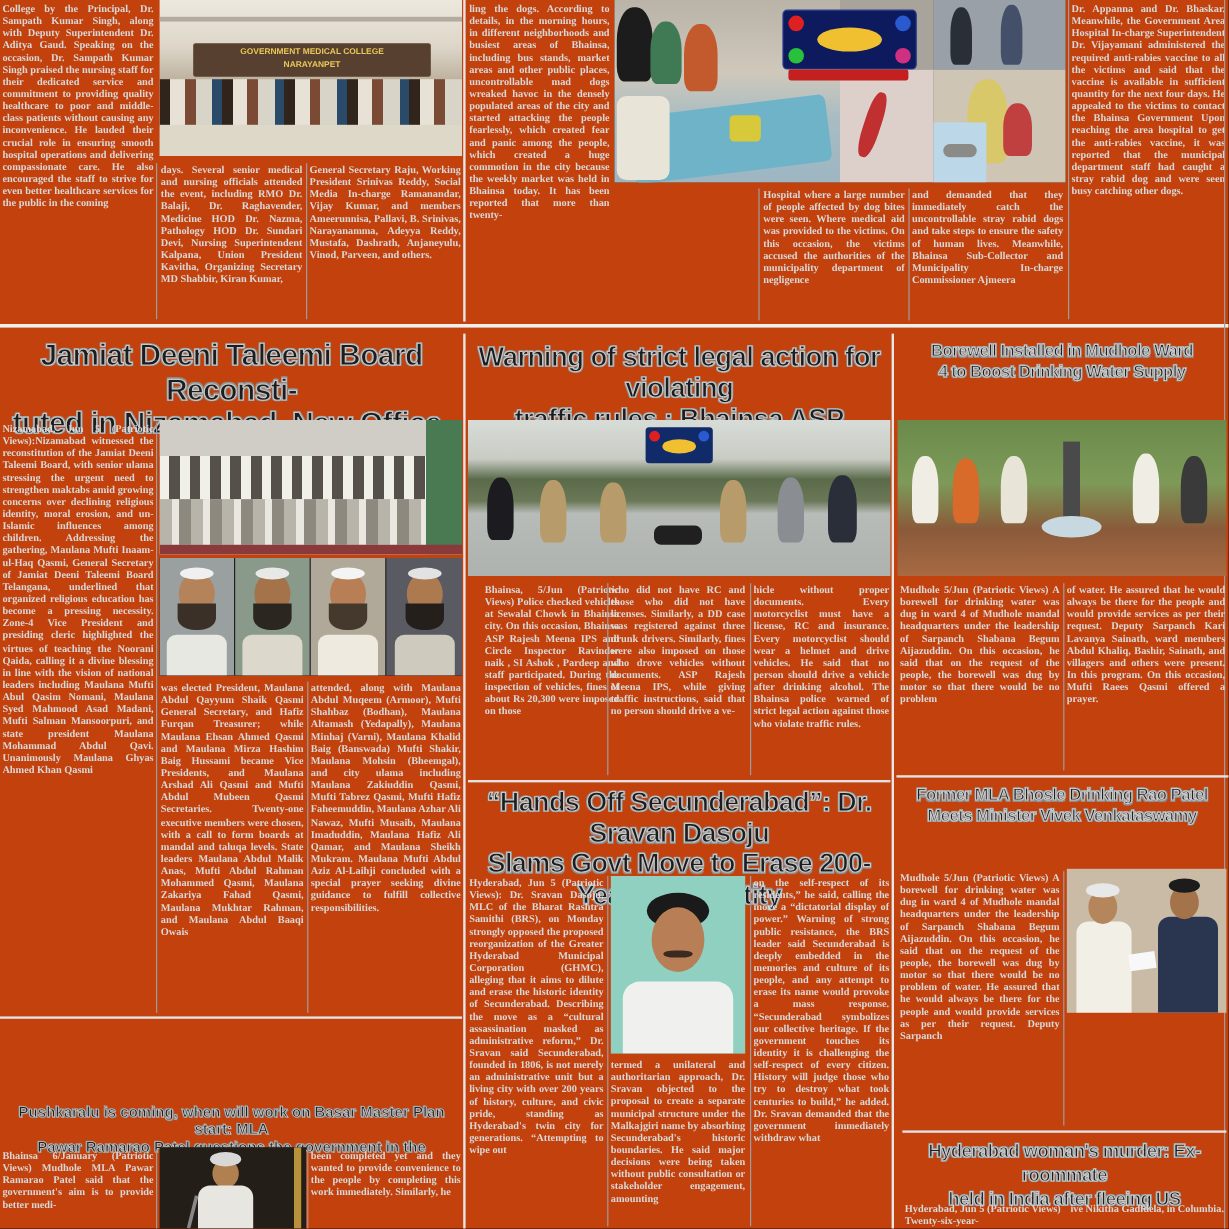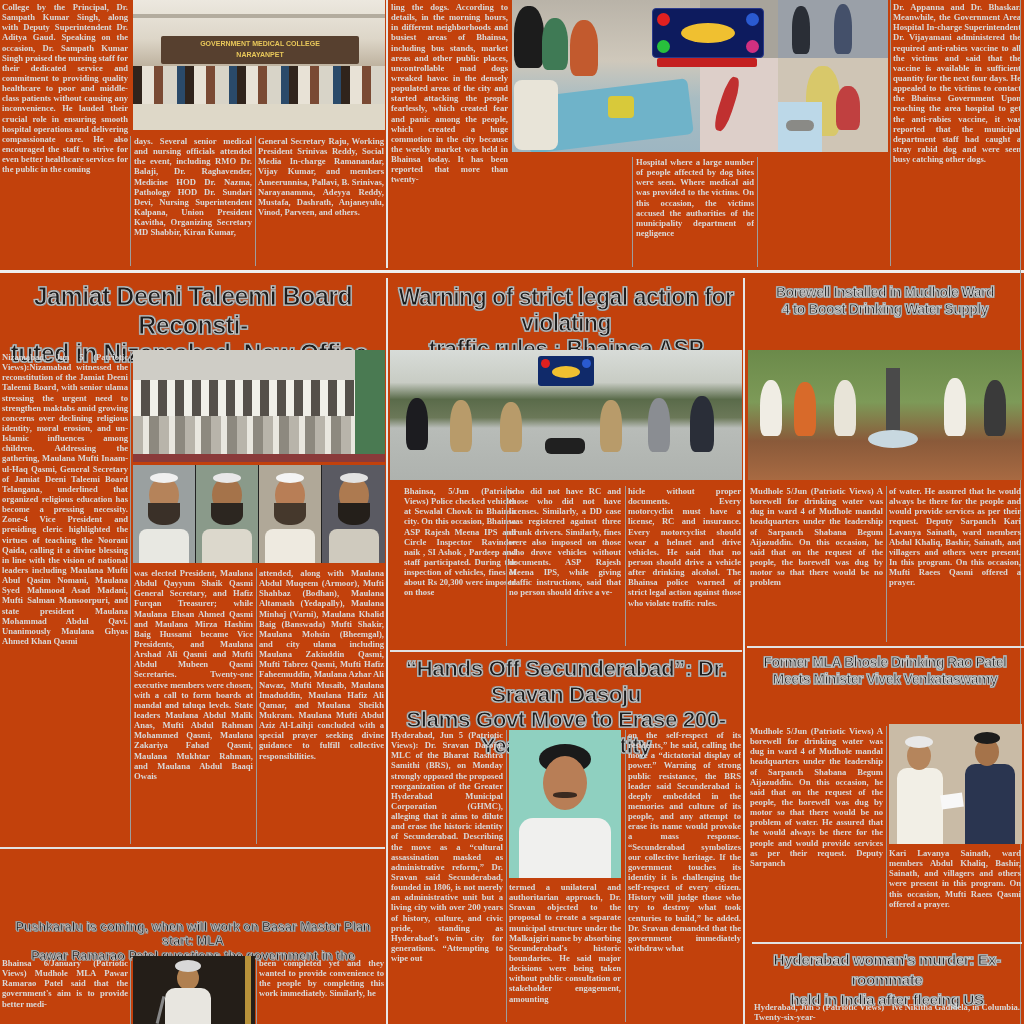--- a/index.html
+++ b/index.html
@@ -84,20 +84,21 @@
       <div class="dot" style="left:4px;top:4px;width:13px;height:13px;background:#e02020;"></div>
       <div class="dot" style="right:4px;top:4px;width:13px;height:13px;background:#2a5ad0;"></div>
       <div class="dot" style="left:4px;bottom:4px;width:13px;height:13px;background:#28c03c;"></div>
       <div class="dot" style="right:4px;bottom:4px;width:13px;height:13px;background:#d03080;"></div>
       <div style="position:absolute;left:28px;top:14px;width:54px;height:20px;background:#f0c030;border-radius:50%;"></div>
     </div>
     <div style="position:absolute;left:145px;top:58px;width:100px;height:9px;background:#c42020;border-radius:2px;"></div>
   </div>
 
   <div class="col" style="left:636px;top:157px;width:118px;height:110px;">Hospital where a large number of people affected by dog bites were seen. Where medical aid was provided to the victims. On this occasion, the victims accused the authorities of the municipality department of negligence</div>
+  <div class="col" style="left:760px;top:157px;width:126px;height:110px;">and demanded that they immediately catch the uncontrollable stray rabid dogs and take steps to ensure the safety of human lives. Meanwhile, Bhainsa Sub-Collector and Municipality In-charge Commissioner Ajmeera</div>
   <div class="col" style="left:893px;top:2px;width:128px;height:264px;">Dr. Appanna and Dr. Bhaskar. Meanwhile, the Government Area Hospital In-charge Superintendent Dr. Vijayamani administered the required anti-rabies vaccine to all the victims and said that the vaccine is available in sufficient quantity for the next four days. He appealed to the victims to contact the Bhainsa Government Upon reaching the area hospital to get the anti-rabies vaccine, it was reported that the municipal department staff had caught a stray rabid dog and were seen busy catching other dogs.</div>
   <div class="vthin" style="left:632px;top:157px;height:110px;"></div>
   <div class="vthin" style="left:757px;top:157px;height:110px;"></div>
   <div class="vthin" style="left:890px;top:0;height:266px;"></div>
 
   <div class="hrule" style="left:0;top:270px;width:1024px;"></div>
 
   <div class="vrule" style="left:386px;top:278px;height:746px;"></div>
   <div class="vrule" style="left:743px;top:278px;height:746px;"></div>
   <div class="vthin" style="left:1020px;top:0;height:1024px;"></div>
@@ -216,21 +217,20 @@
   <div class="photo" style="left:889px;top:724px;width:133px;height:120px;background:#c9bba6;">
     <div style="position:absolute;left:8px;top:44px;width:46px;height:76px;background:#f2efe6;border-radius:10px 10px 0 0;"></div>
     <div class="dot" style="left:18px;top:18px;width:24px;height:28px;background:#b5855c;"></div>
     <div class="dot" style="left:16px;top:12px;width:28px;height:12px;background:#e8e8e8;"></div>
     <div style="position:absolute;left:76px;top:40px;width:50px;height:80px;background:#2a3550;border-radius:10px 10px 0 0;"></div>
     <div class="dot" style="left:86px;top:14px;width:24px;height:28px;background:#a5734a;"></div>
     <div class="dot" style="left:85px;top:8px;width:26px;height:12px;background:#1c1c1c;"></div>
     <div style="position:absolute;left:52px;top:70px;width:22px;height:14px;background:#f8f8f8;transform:rotate(-8deg);"></div>
   </div>
 
-  <div class="col" style="left:889px;top:848px;width:132px;height:90px;">Kari Lavanya Sainath, ward members Abdul Khaliq, Bashir, Sainath, and villagers and others were present in this program. On this occasion, Mufti Raees Qasmi offered a prayer.</div>
   <div class="vthin" style="left:886px;top:726px;height:212px;"></div>
 
   <div class="hthin" style="left:0;top:847px;width:385px;"></div>
   <div class="subhead" style="left:2px;top:920px;width:382px;">Pushkaralu is coming, when will work on Basar Master Plan start: MLA
 Pawar Ramarao Patel questions the government in the assembly.</div>
 
   <div class="col" style="left:2px;top:958px;width:126px;height:66px;">Bhainsa 6/January (Patriotic Views) Mudhole MLA Pawar Ramarao Patel said that the government's aim is to provide better medi-</div>
 
   <div class="photo" style="left:133px;top:956px;width:122px;height:68px;background:#241e18;">
     <div class="dot" style="left:44px;top:10px;width:22px;height:24px;background:#b08050;"></div>

